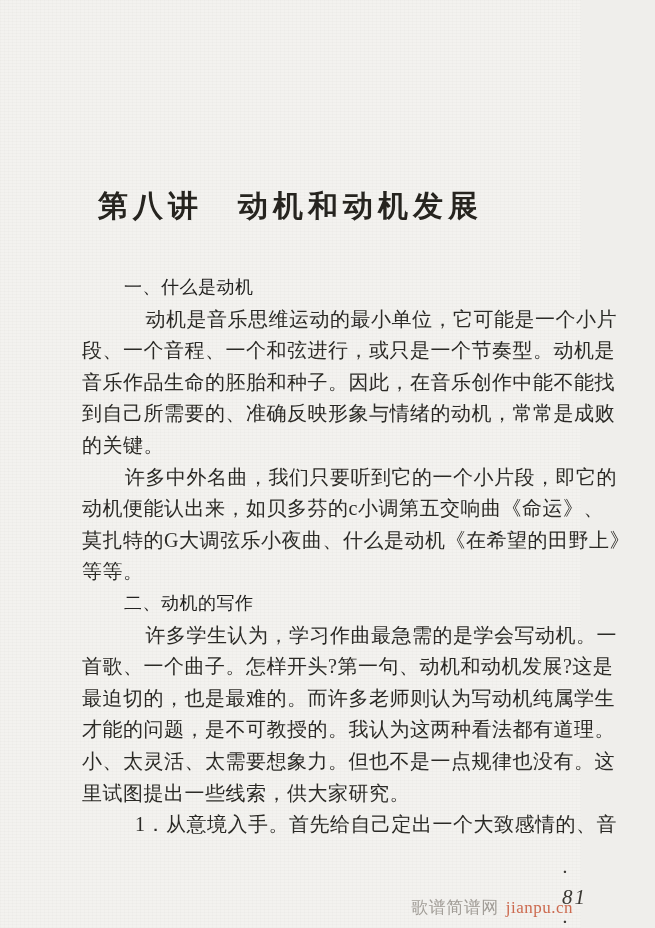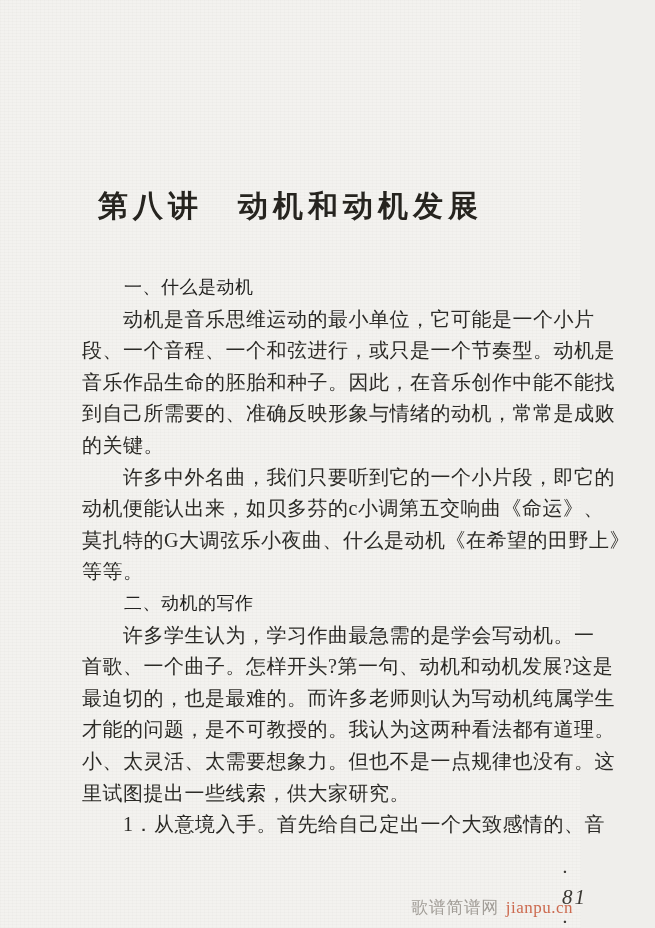--- a/index.html
+++ b/index.html
@@ -46,21 +46,21 @@
     top: 272px;
     left: 82px;
     width: 535px;
     font-size: 20px;
     line-height: 31.6px;
     letter-spacing: 0.5px;
     color: #2b2a26;
     white-space: nowrap;
   }
   .line { height: 31.6px; }
-  .ind { padding-left: 41px; }
+  .ind { padding-left: 41px; text-align: right; }
   .heading {
     font-family: "Liberation Sans", "DejaVu Sans", sans-serif;
     font-weight: 400;
     font-size: 18px;
     padding-left: 42px;
     color: #232220;
   }
   .page-number {
     position: absolute;
     top: 860px;

